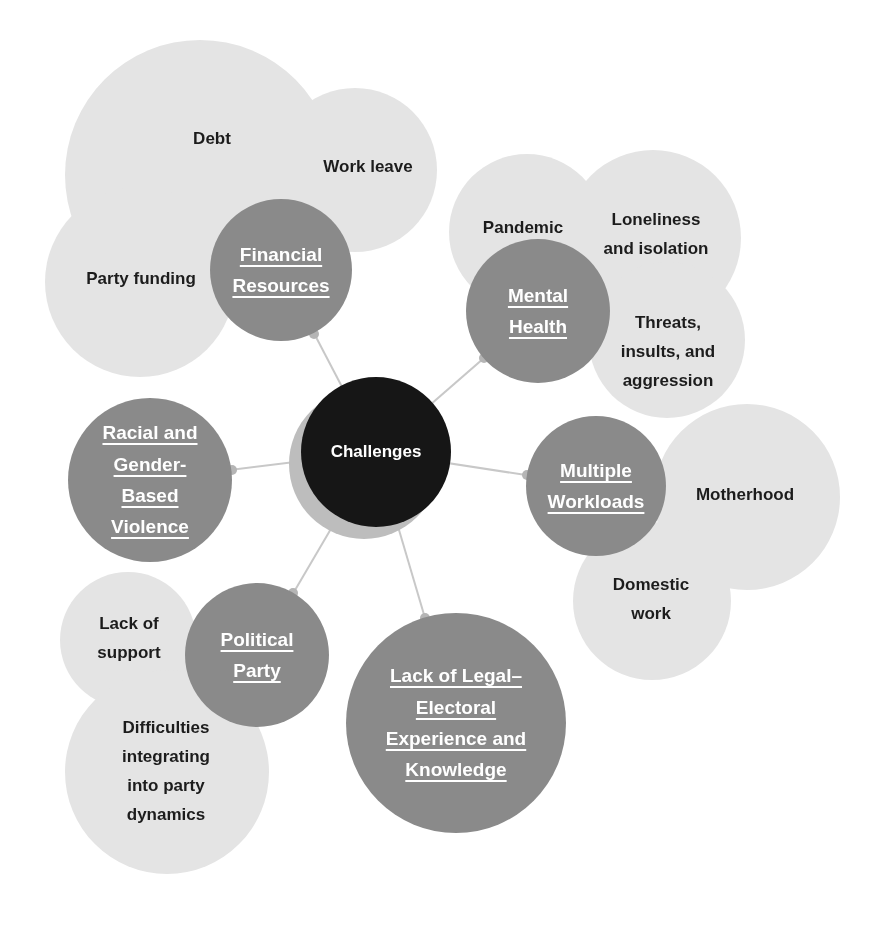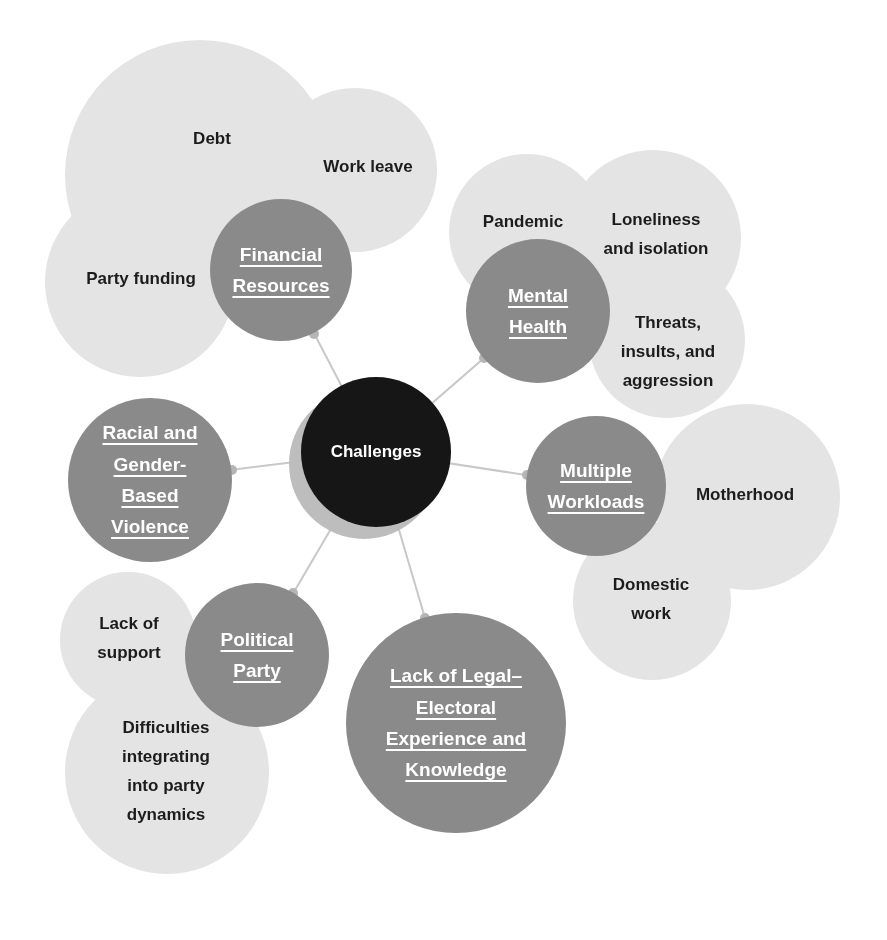--- a/index.html
+++ b/index.html
@@ -117,21 +117,21 @@
     <circle cx="527" cy="475" r="5"></circle>
     <circle cx="232" cy="470" r="5"></circle>
     <circle cx="293" cy="593" r="5"></circle>
     <circle cx="425" cy="618" r="5"></circle>
   </svg>
 
   <div class="sat" style="left:184px; top:139px;margin-left:28px;">Debt</div>
   <div class="sat" style="left:344px; top:167px;margin-left:24px;">Work leave</div>
   <div class="sat" style="left:141px; top:279px;">Party funding</div>
 
-  <div class="sat" style="left:523px; top:222px;">Pandemic</div>
+  <div class="sat" style="left:523px; top:228px;">Pandemic</div>
   <div class="sat" style="left:656px; top:235px;">Loneliness
 and isolation</div>
   <div class="sat" style="left:668px; top:352px;">Threats,
 insults, and
 aggression</div>
 
   <div class="sat" style="left:745px; top:495px;">Motherhood</div>
   <div class="sat" style="left:651px; top:600px;">Domestic
 work</div>
 

